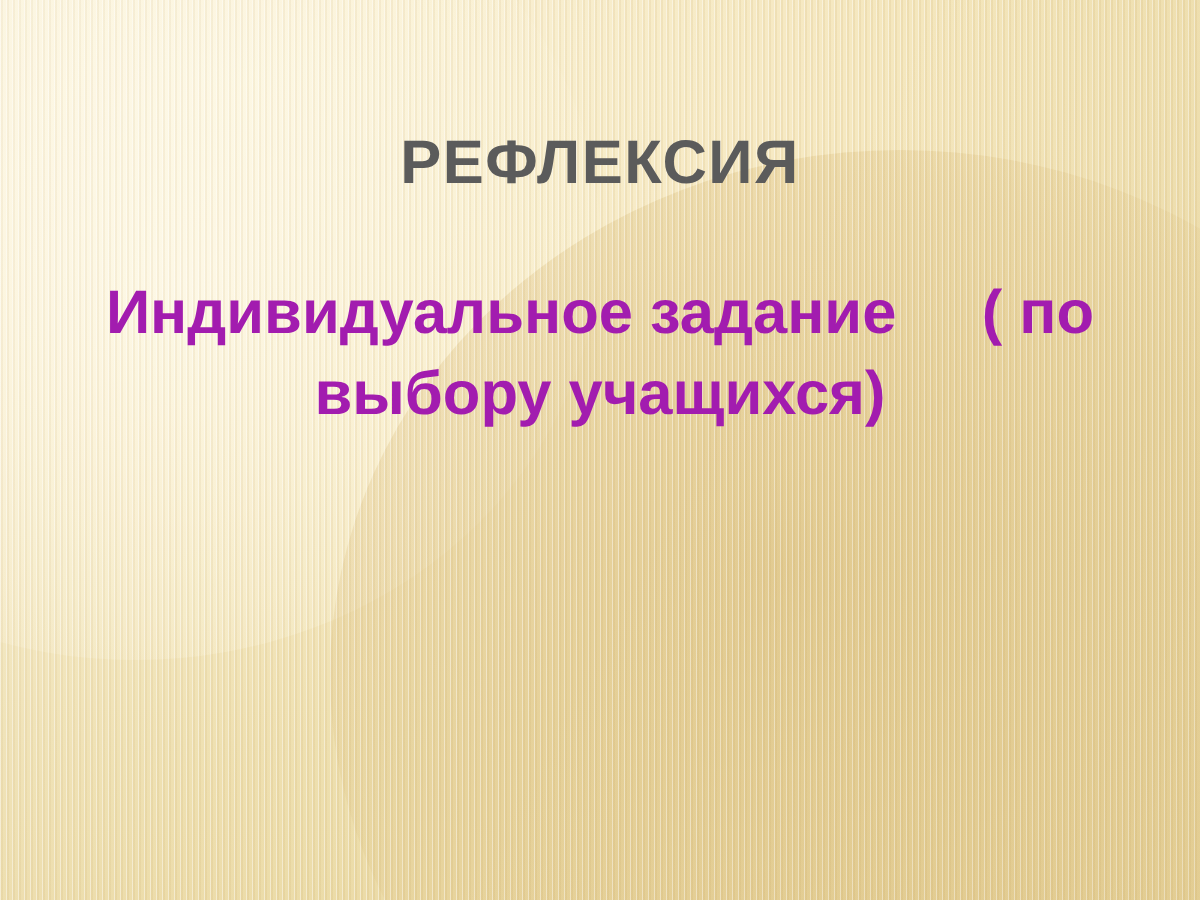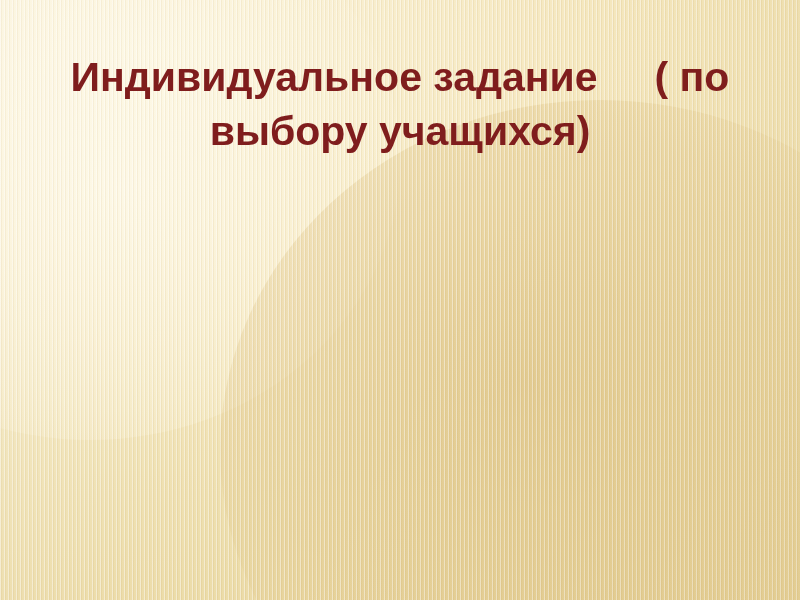--- a/index.html
+++ b/index.html
@@ -91,31 +91,32 @@
     line-height: 1.1;
     width: 700px;
   }
 
   .slide-body {
     margin-top: 50px;
     width: 700px;
     text-align: center;
     font-size: 41px;
     font-weight: bold;
-    color: #7f1d1d;
+    color: #a21caf;
     line-height: 1.32;
     white-space: pre-wrap;
   }
 </style>
 </head>
 <body>
 
 <div class="slide">
   <div class="slide-bg-base"></div>
   <div class="slide-bg-blob2"></div>
   <div class="slide-bg-blob"></div>
   <div class="slide-bg-stripes"></div>
   <div class="slide-bg-sheen"></div>
 
   <div class="content">
+    <div class="slide-title">РЕФЛЕКСИЯ</div>
     <div class="slide-body">Индивидуальное задание     ( по выбору учащихся)</div>
   </div>
 </div>
 
 </body></html>

